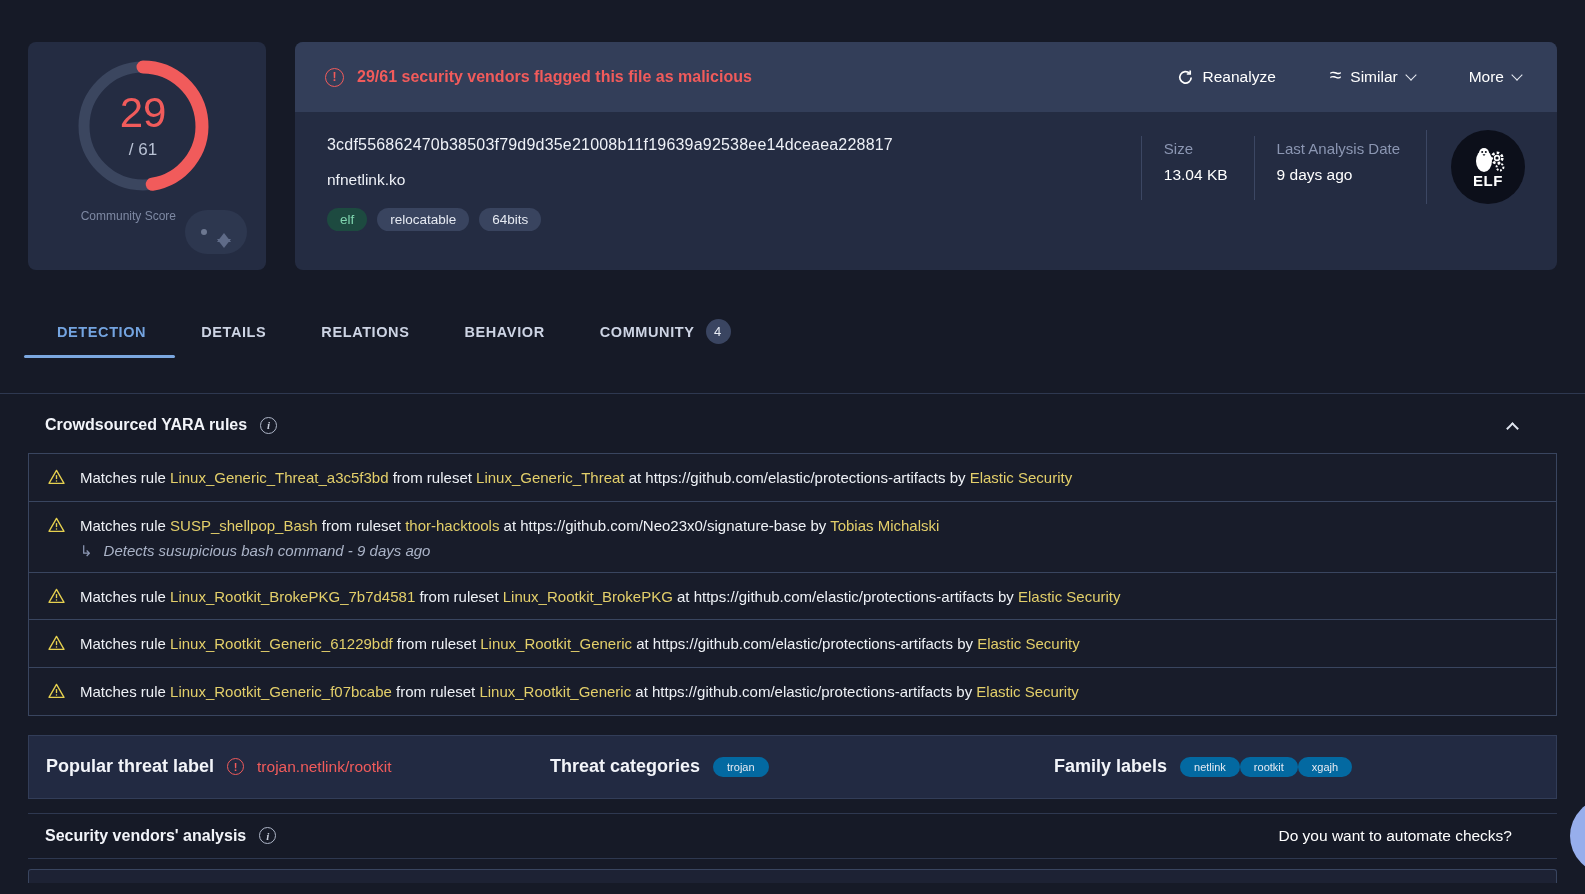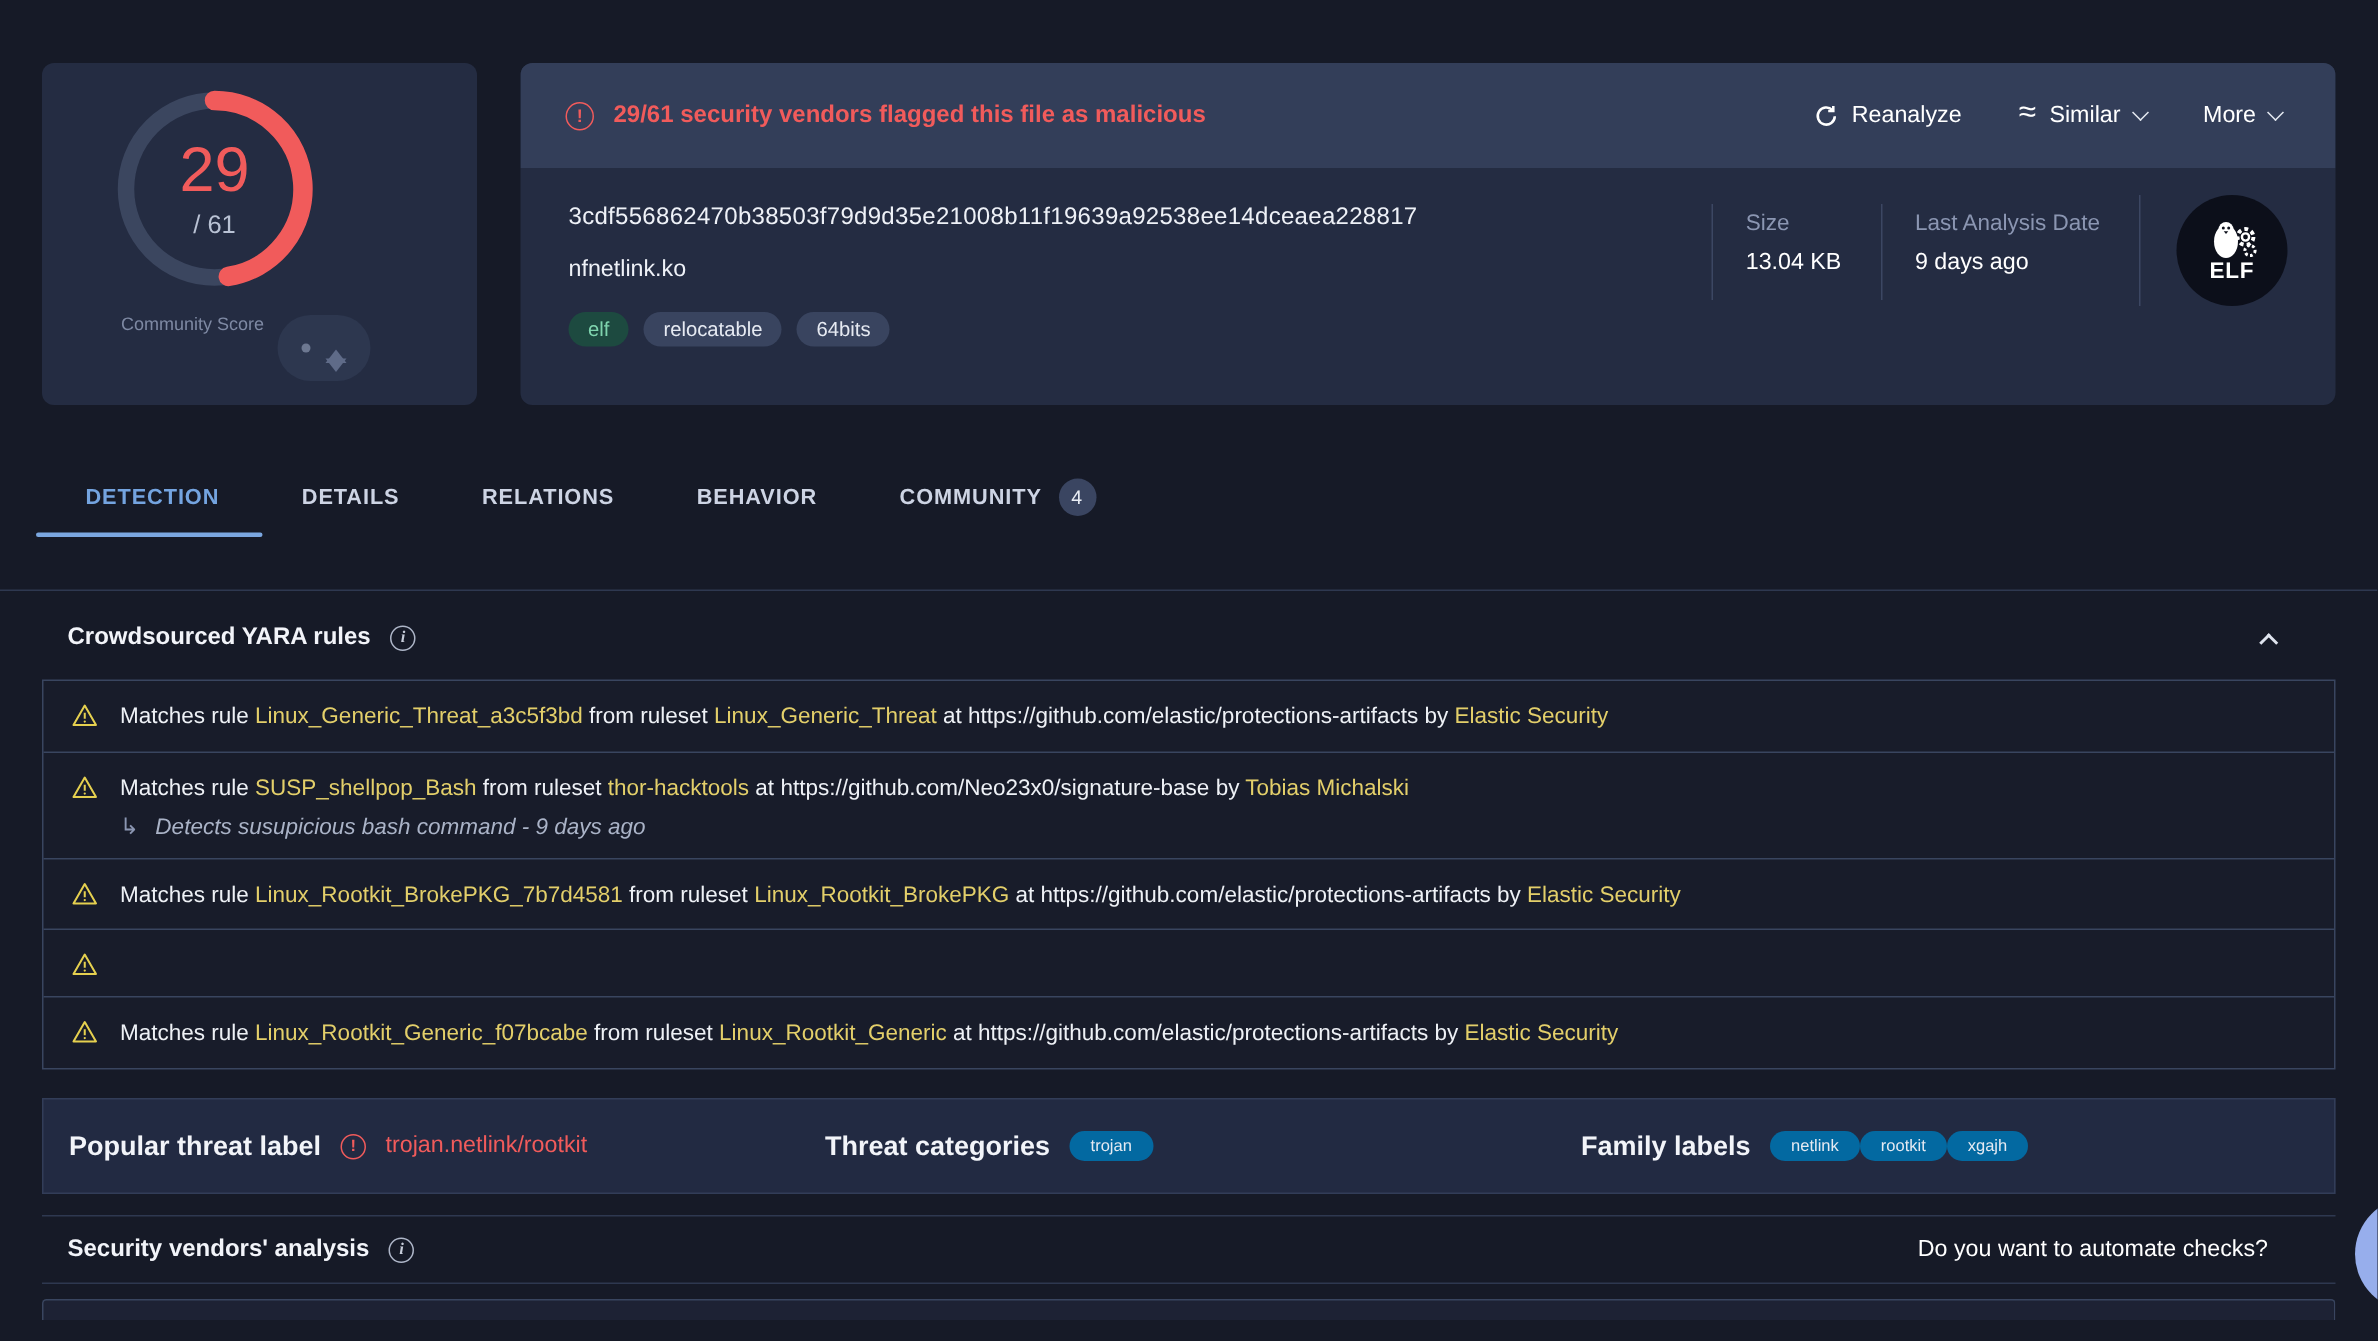--- a/index.html
+++ b/index.html
@@ -4,41 +4,41 @@
 <style>
   * { box-sizing:border-box; margin:0; padding:0; }
   html,body { width:1585px; height:894px; }
   body {
     position:relative; overflow:hidden;
     background:#161a27; color:#e8ecf4;
     font-family:"Liberation Sans","DejaVu Sans",sans-serif;
   }
   
   .top-row { display:flex; gap:29px; padding:42px 28px 0; }
-  .score-card { position:relative; flex:none; width:290px; height:228px; background:#242c42; border-radius:8px; }
+  .score-card { position:relative; flex:none; width:238px; height:228px; background:#242c42; border-radius:8px; }
   .gauge-wrap { position:absolute; left:45px; top:14px; width:140px; height:140px; }
   .gauge-text { position:absolute; left:45px; top:14px; width:140px; height:140px;
     display:flex; flex-direction:column; align-items:center; justify-content:center; }
   .gauge-score { font-size:42px; color:#f15b5b; line-height:1; }
   .gauge-total { font-size:17px; color:#b9c2d4; margin-top:6px; }
   .score-label { position:absolute; left:18px; top:166px; width:130px; text-align:right;
     color:#7e89a3; font-size:12px; line-height:1.45; }
   .vote-stepper { position:absolute; left:157px; top:168px; width:62px; height:44px;
     background:#2d374f; border-radius:22px; display:flex; align-items:center; justify-content:center; gap:10px; cursor:pointer; }
   .vote-dot { width:6px; height:6px; border-radius:50%; background:#6d7891; }
   .tri-up { width:0; height:0; border-left:7px solid transparent; border-right:7px solid transparent; border-bottom:9px solid #5f6b88; }
   .tri-down { width:0; height:0; border-left:7px solid transparent; border-right:7px solid transparent; border-top:9px solid #5f6b88; margin-top:5px; }
 
   .file-card { flex:1; height:228px; background:#242c42; border-radius:8px; overflow:hidden; display:flex; flex-direction:column; }
   .banner { height:70px; flex:none; background:#333e59; display:flex; align-items:center; gap:13px; padding:0 36px 0 30px; }
   .alert-ico { flex:none; width:19px; height:19px; border:1.7px solid #f15b5b; border-radius:50%;
     display:inline-flex; align-items:center; justify-content:center; color:#f15b5b; font-size:12px; font-weight:bold; }
   .alert-ico::after { content:"!"; }
   .banner-text { color:#f15b5b; font-weight:bold; font-size:16px; }
-  .banner-actions { margin-left:auto; display:flex; align-items:center; gap:38px;justify-content:flex-end; }
+  .banner-actions { margin-left:auto; display:flex; align-items:center; gap:54px;justify-content:flex-end; }
   .action-btn { display:flex; align-items:center; gap:9px; font-size:15.5px; color:#fff; cursor:pointer; white-space:nowrap; }
   .wave-ico::before { content:"\2248"; font-size:21px; line-height:10px; color:#fff; }
   .chev { width:8px; height:8px; border-right:1.8px solid #e6eaf2; border-bottom:1.8px solid #e6eaf2; transform:rotate(45deg); margin-top:-4px; }
 
   .file-body { flex:1; display:flex; padding:24px 32px 0;justify-content:center; }
   .hash { font-size:16px; color:#eef1f7; letter-spacing:.2px; }
   .filename { margin-top:17px; font-size:15.5px; color:#eef1f7; }
   .tags { margin-top:19px; display:flex; gap:10px; }
   .tag { background:#39445f; color:#e6eaf2; font-size:13.5px; padding:4px 13px; border-radius:13px; }
   .tag.filetype { background:#1d4a40; color:#7fd4ae; }
@@ -250,20 +250,23 @@
       <div>
         <div class="yara-line"><span>Matches rule </span><a class="lnk">Linux_Rootkit_BrokePKG_7b7d4581</a><span> from ruleset </span><a class="lnk">Linux_Rootkit_BrokePKG</a><span> at https://github.com/elastic/protections-artifacts by </span><a class="lnk">Elastic Security</a></div>
       </div>
     </div>
     <div class="yara-row">
       <svg width="19" height="18" viewBox="0 0 24 24">
         <path d="M12 3.2 L22 20.4 L2 20.4 Z" fill="none" stroke="#e5d04f" stroke-width="1.8" stroke-linejoin="round"></path>
         <line x1="12" y1="9.5" x2="12" y2="14.8" stroke="#e5d04f" stroke-width="1.8"></line>
         <circle cx="12" cy="17.4" r="1" fill="#e5d04f"></circle>
       </svg>
+      <div>
+        <div class="yara-line"><span>Matches rule </span><a class="lnk">Linux_Rootkit_Generic_61229bdf</a><span> from ruleset </span><a class="lnk">Linux_Rootkit_Generic</a><span> at https://github.com/elastic/protections-artifacts by </span><a class="lnk">Elastic Security</a></div>
+      </div>
     </div>
     <div class="yara-row">
       <svg width="19" height="18" viewBox="0 0 24 24">
         <path d="M12 3.2 L22 20.4 L2 20.4 Z" fill="none" stroke="#e5d04f" stroke-width="1.8" stroke-linejoin="round"></path>
         <line x1="12" y1="9.5" x2="12" y2="14.8" stroke="#e5d04f" stroke-width="1.8"></line>
         <circle cx="12" cy="17.4" r="1" fill="#e5d04f"></circle>
       </svg>
       <div>
         <div class="yara-line"><span>Matches rule </span><a class="lnk">Linux_Rootkit_Generic_f07bcabe</a><span> from ruleset </span><a class="lnk">Linux_Rootkit_Generic</a><span> at https://github.com/elastic/protections-artifacts by </span><a class="lnk">Elastic Security</a></div>
       </div>

